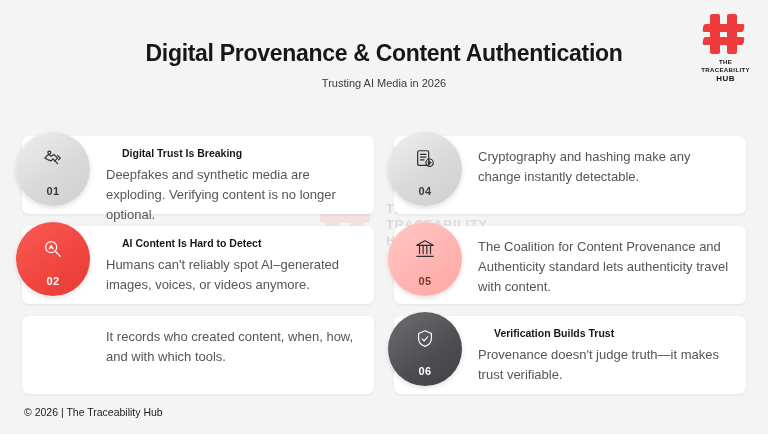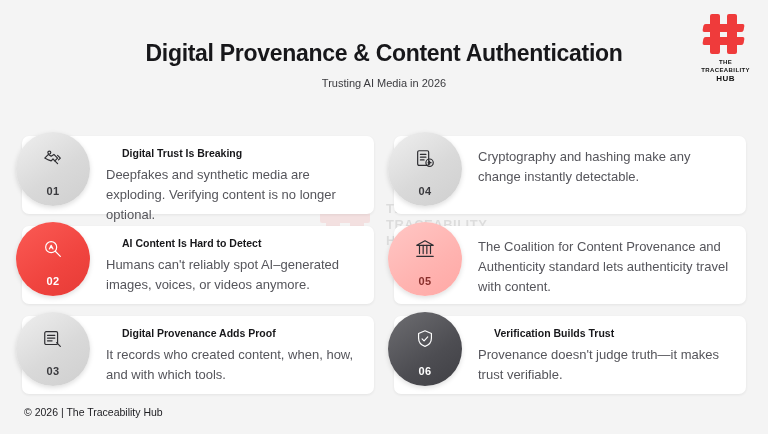--- a/index.html
+++ b/index.html
@@ -203,31 +203,20 @@
             <path d="M6 8v9M10 8v9M14 8v9M18 8v9"></path>
             <path d="M3 20h18"></path>
           </svg>
         </div>
         <div class="badge-num">05</div>
       </div>
       <div class="card-desc">The Coalition for Content Provenance and Authenticity standard lets authenticity travel with content.</div>
     </div>
 
     <div class="card">
-      <div class="badge grey">
-        <div class="badge-icon">
-          <svg width="22" height="22" viewBox="0 0 24 24" fill="none" stroke-width="1.3" stroke-linecap="round" stroke-linejoin="round">
-            <rect x="3" y="4" width="14" height="14" rx="1.5"></rect>
-            <path d="M6 8h8M6 11h8M6 14h5"></path>
-            <path d="M16 16l4 4"></path>
-          </svg>
-        </div>
-        <div class="badge-num">03</div>
-      </div>
-      <div class="card-title">Digital Provenance Adds Proof</div>
       <div class="card-desc">It records who created content, when, how, and with which tools.</div>
     </div>
 
     <div class="card">
       <div class="badge dark">
         <div class="badge-icon">
           <svg width="22" height="22" viewBox="0 0 24 24" fill="none" stroke-width="1.3" stroke-linecap="round" stroke-linejoin="round">
             <path d="M12 3l7 3v5c0 4.3-2.9 7.8-7 9-4.1-1.2-7-4.7-7-9V6l7-3z"></path>
             <path d="M8.8 11.8l2.2 2.2 4-4.3"></path>
           </svg>

